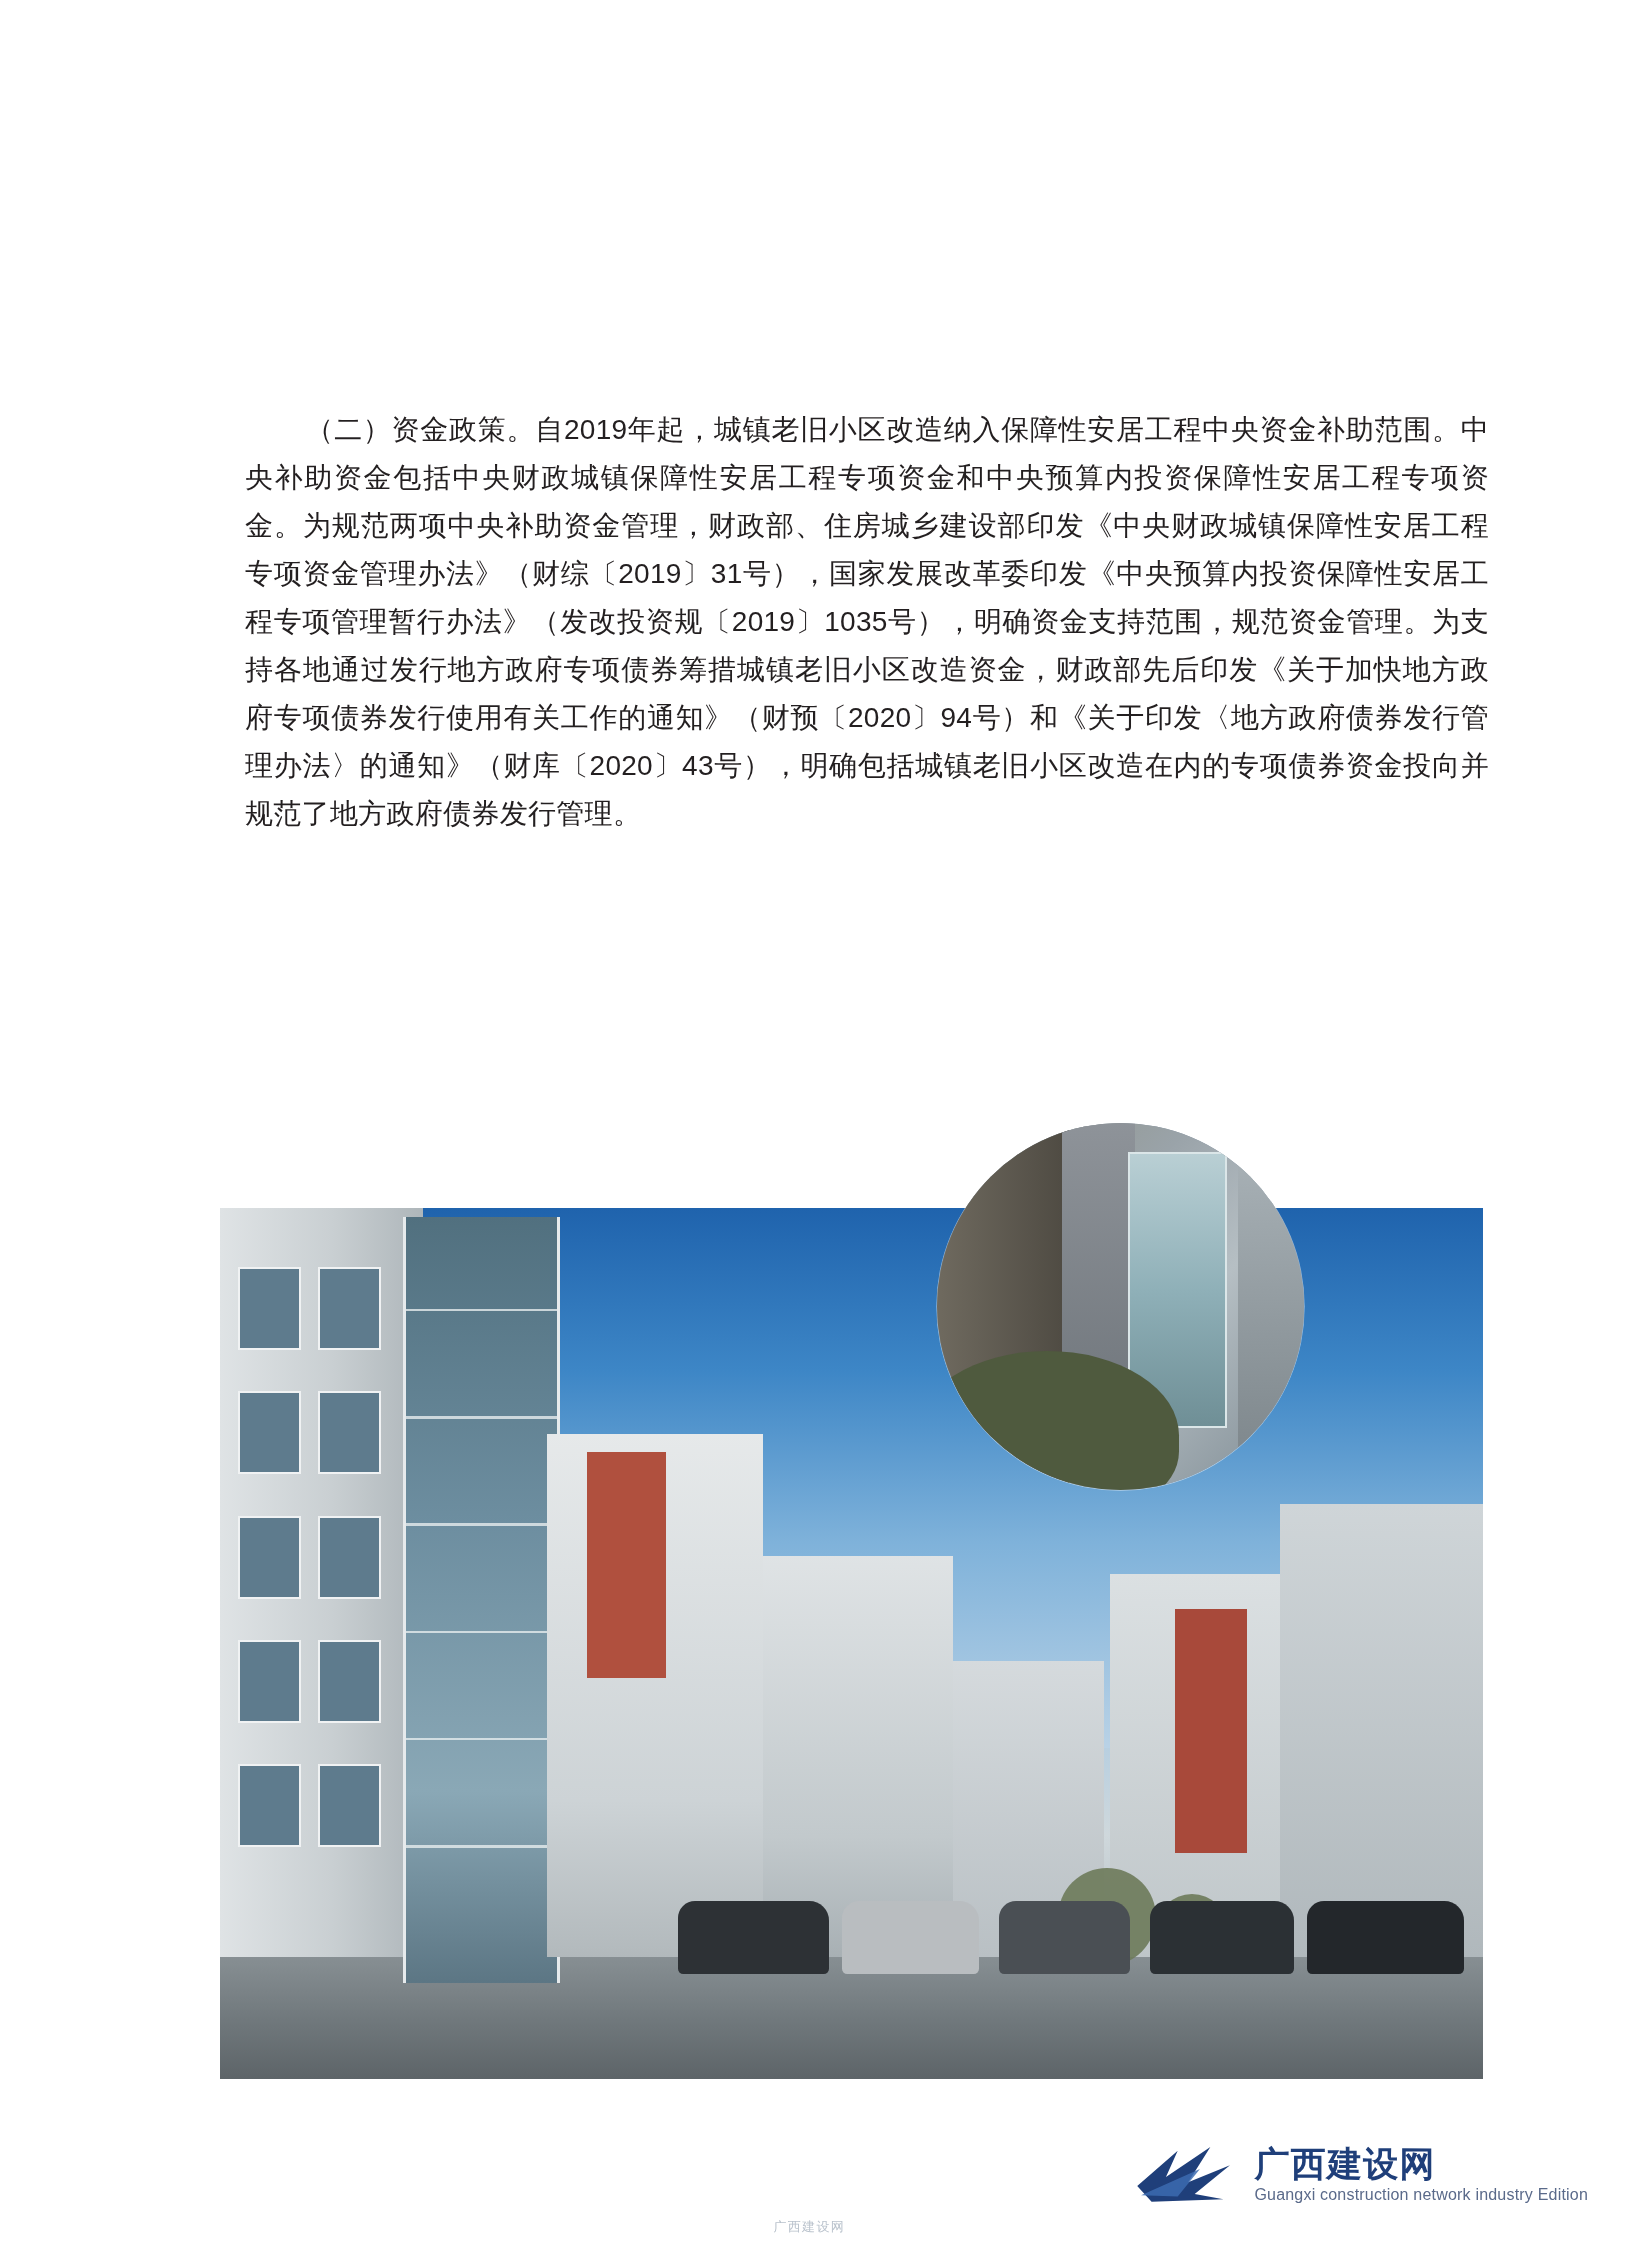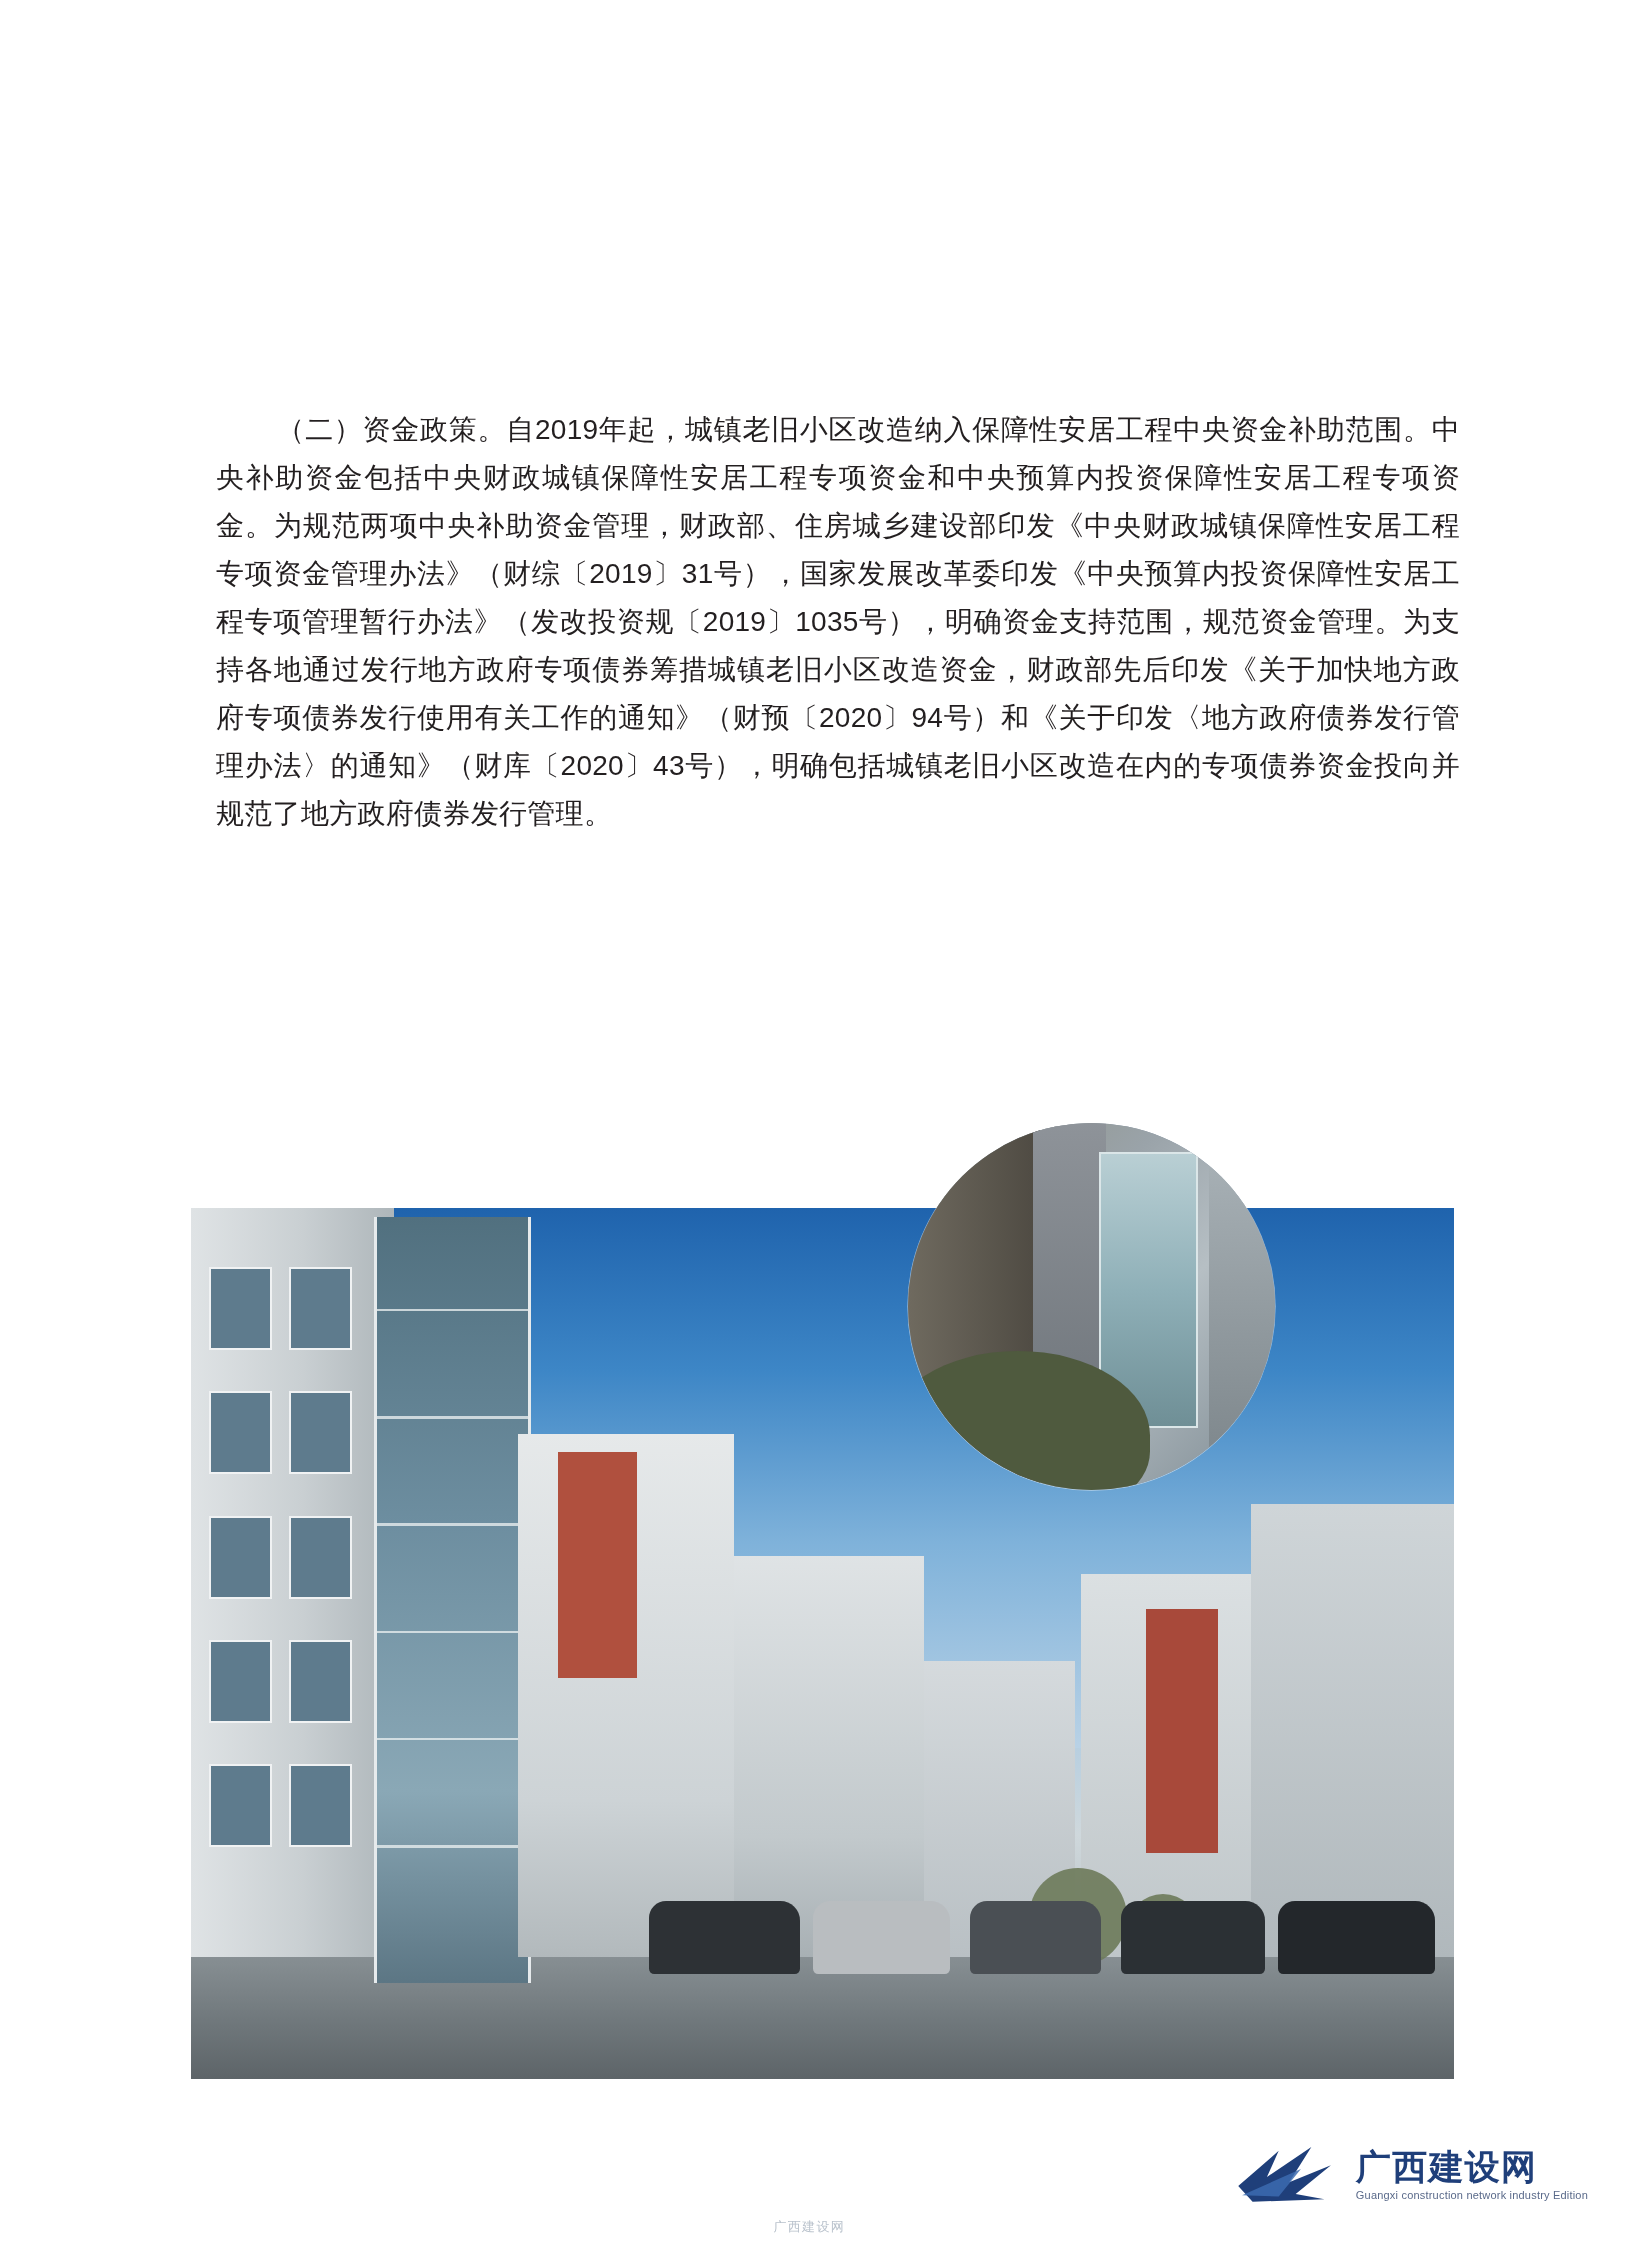--- a/index.html
+++ b/index.html
@@ -11,20 +11,21 @@
     width: 1647px;
     height: 2250px;
     position: relative;
     font-family: "Liberation Sans", sans-serif;
     overflow: hidden;
   }
   .page {
     position: absolute;
     inset: 0;
     background: #ffffff;
+    margin-left: 29px;
   }
   .content {
     position: absolute;
     left: 216px;
     top: 406px;
     width: 1244px;
   }
   .para {
     font-size: 28px;
     line-height: 48px;
@@ -239,21 +240,21 @@
     justify-content: center;
   }
   .logo-cn {
     font-size: 35px;
     font-weight: bold;
     color: #1f3f7a;
     letter-spacing: 1.3px;
     line-height: 1.05;
   }
   .logo-en {
-    font-size: 11px;
+    font-size: 16px;
     color: #5a6a8a;
     letter-spacing: 0.2px;
     margin-top: 3.9px;
   }
   .watermark {
     position: absolute;
     right: 802px;
     bottom: 14.4px;
     font-size: 13px;
     color: #b9c2cc;

